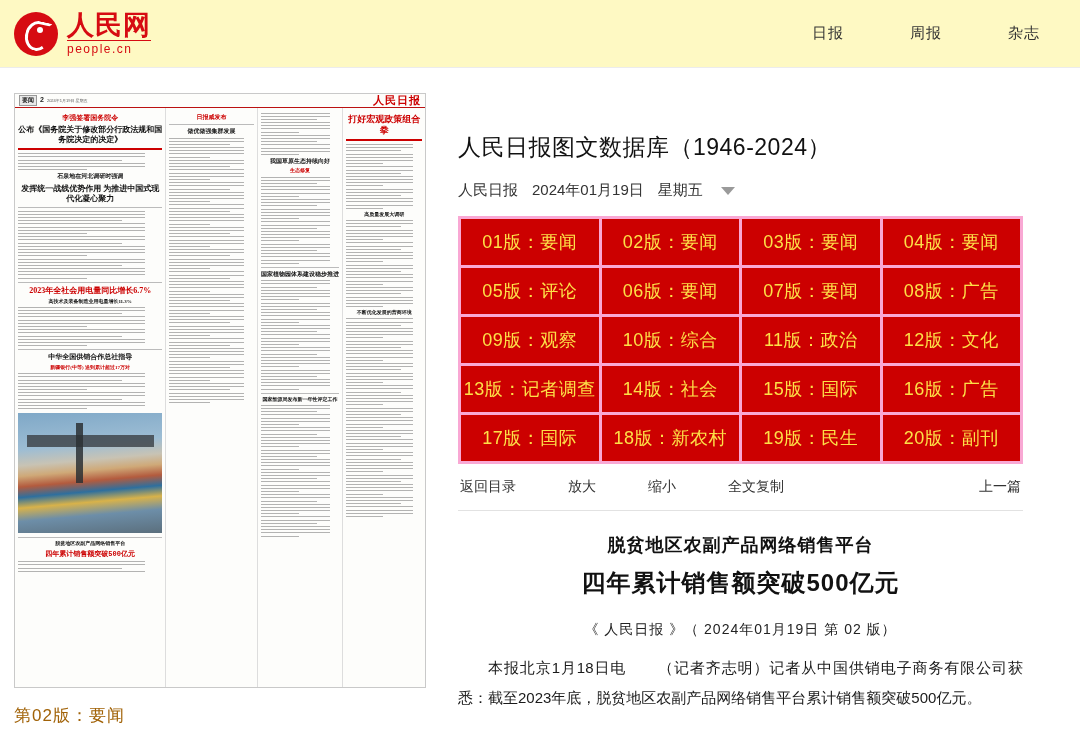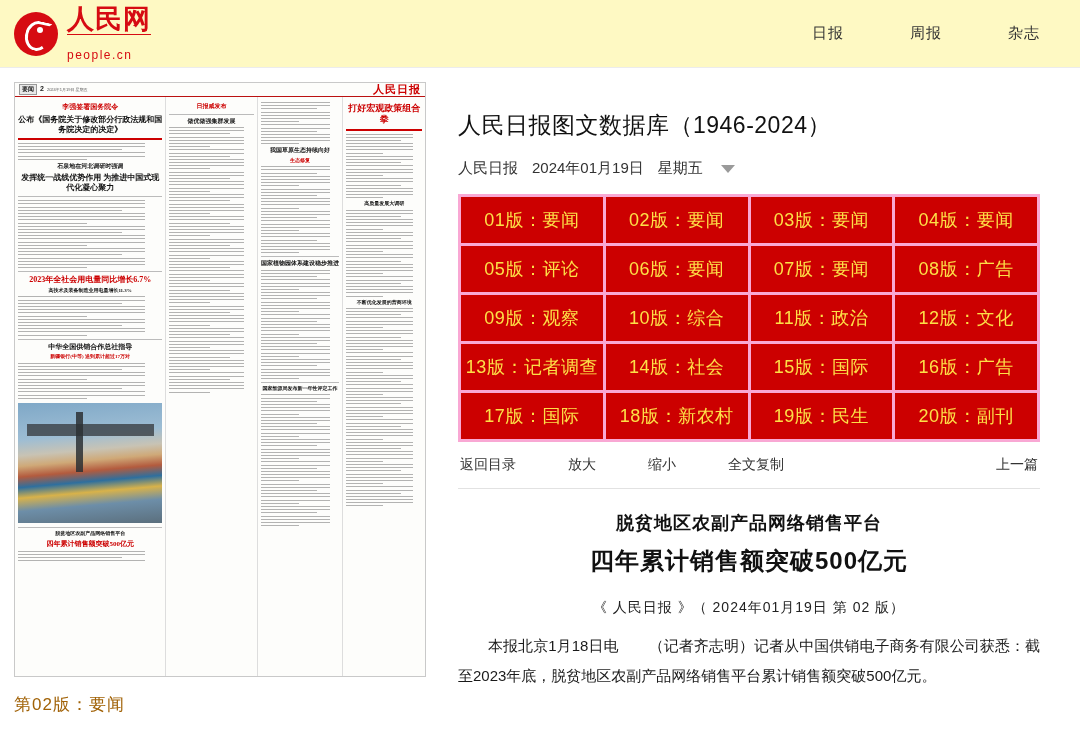--- a/index.html
+++ b/index.html
@@ -51,41 +51,42 @@
     font-weight: bold;
     color: #d60b12;
     letter-spacing: 1px;
     line-height: 1.05;
   }
   .logo-text-en {
     font-size: 12px;
     color: #d60b12;
     letter-spacing: 1.5px;
     border-top: 1px solid #d60b12;
-    padding-top: 13px;
+    padding-top: 1px;
     margin-top: 1px;
   }
   .nav {
     margin-left: auto;
     display: flex;
     align-items: center;
     gap: 66px;
   }
   .nav-item {
     font-size: 15px;
     color: #333;
     cursor: pointer;
     letter-spacing: 1px;
   }
 
   
   .content {
     display: flex;
-    padding: 14px 0 0 0;
+    padding: 14px 17px 0 0;
     height: 669px;
+    align-items: center;
   }
   .left-pane {
     width: 440px;
     padding: 0 14px 0 14px;
     flex: 0 0 auto;
   }
   .right-pane {
     flex: 1;
     padding: 0 40px 0 18px;
     overflow: hidden;
@@ -150,21 +151,21 @@
     font-family: "Liberation Serif", serif;
     font-weight: bold;
     color: #111;
     text-align: center;
     line-height: 1.25;
     margin: 3px 0 2px;
   }
   .hl.red { color: #c00; }
   .hl.s9 { font-size: 9px; }
   .hl.s8 { font-size: 8px; }
-  .hl.s7 { font-size: 7px; }
+  .hl.s7 { font-size: 7px; font-family: Liberation Mono, monospace; }
   .hl.s6 { font-size: 6px; }
   .hl.s5 { font-size: 5px; }
   .rule { border-top: 1px solid #bbb; margin: 3px 0; }
   .rule.thick { border-top: 2px solid #c00; }
 
   
   .tx { margin: 2px 0; }
   .tx i {
     display: block;
     height: 1px;

